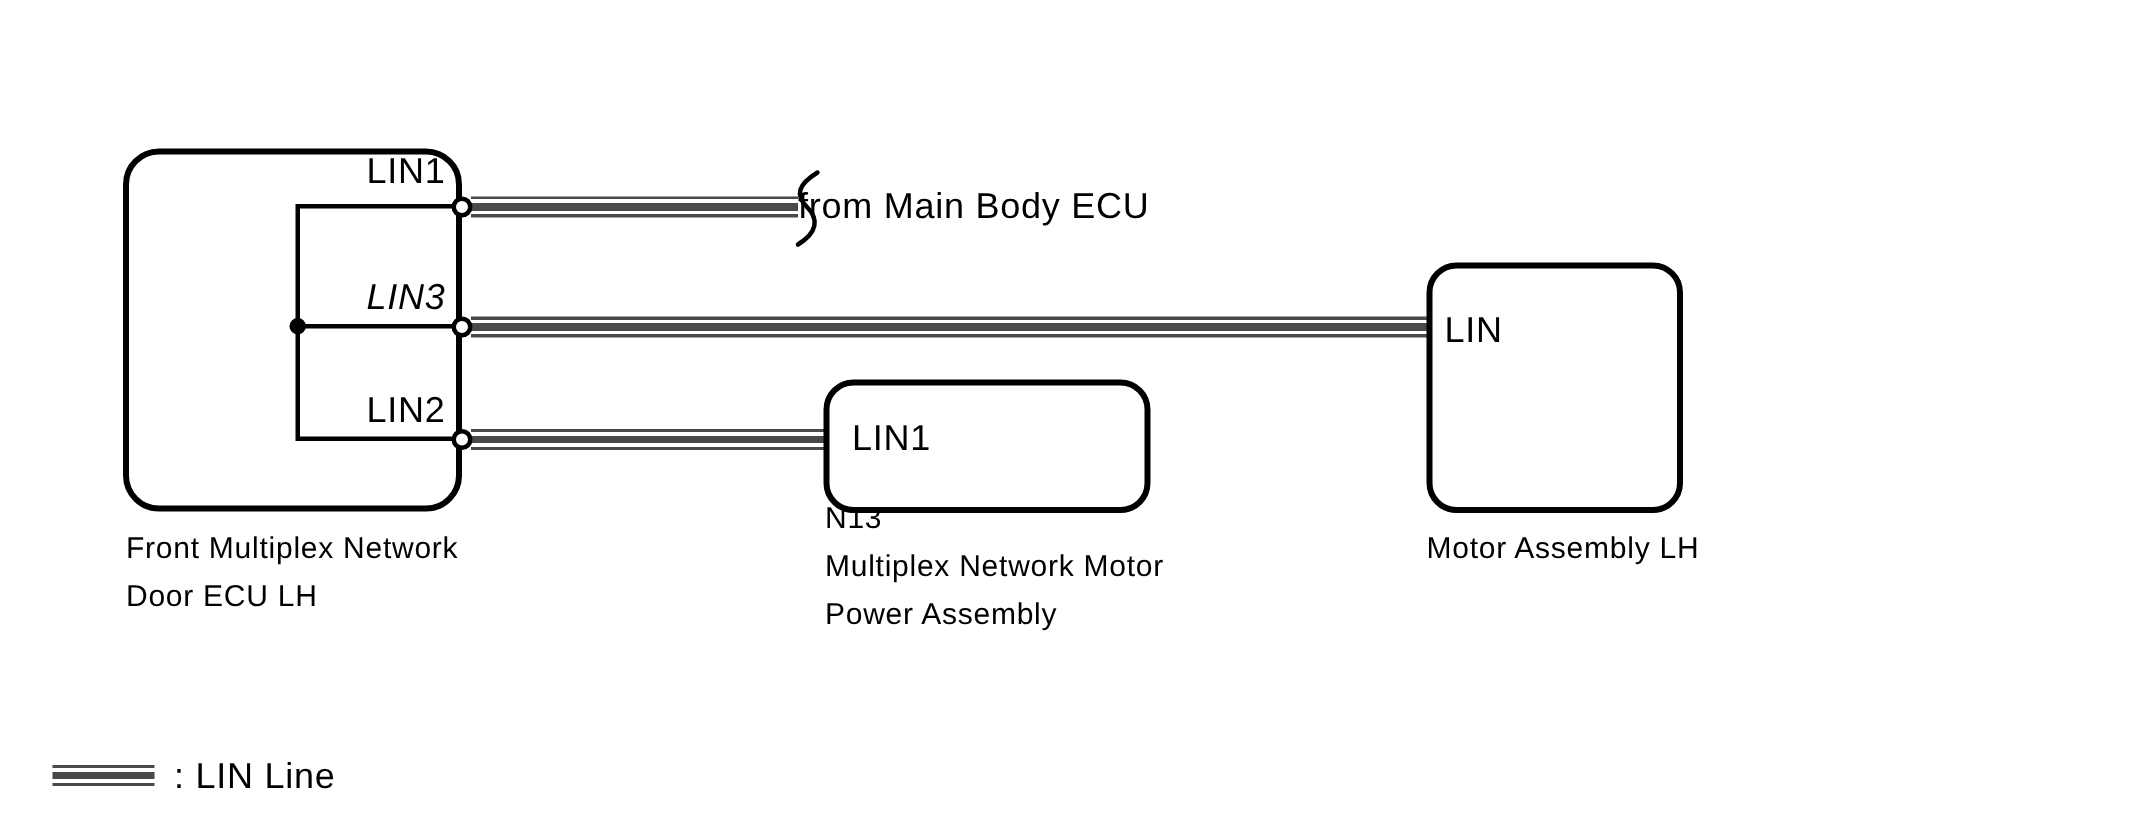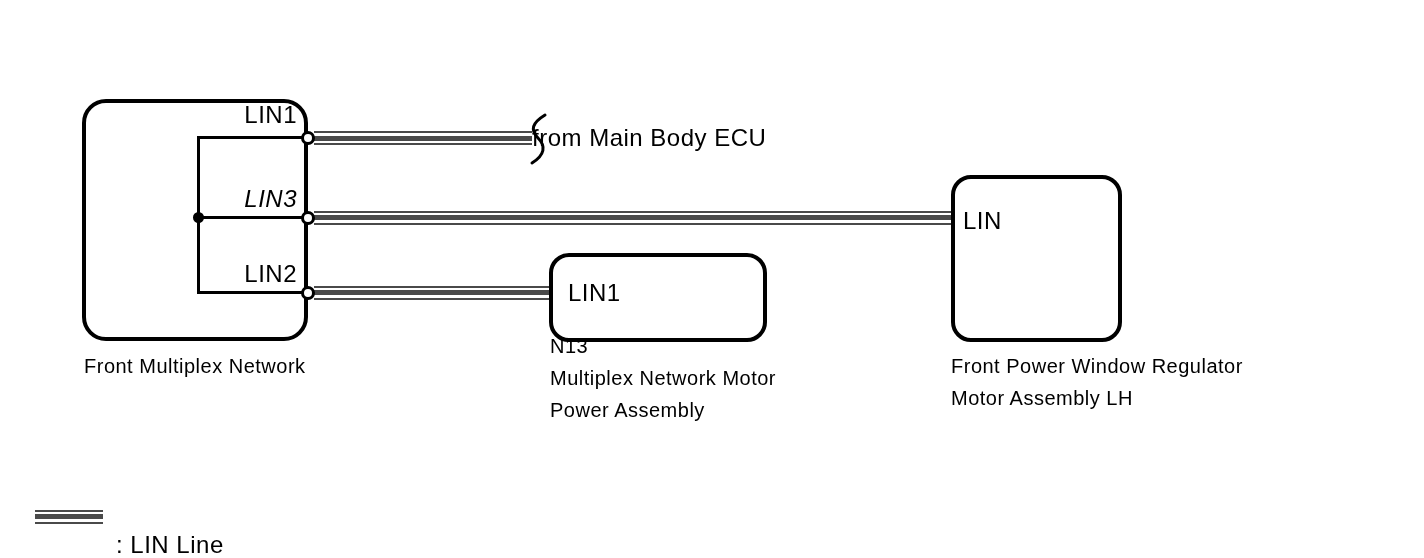--- a/index.html
+++ b/index.html
@@ -124,33 +124,33 @@
   <div class="pin" style="left:301px; top:131px;"></div>
   <div class="pin" style="left:301px; top:211px;"></div>
   <div class="pin" style="left:301px; top:286px;"></div>
 
   <div class="label pin-label" style="left:180px; top:102px;">LIN1</div>
   <div class="label pin-label" style="left:180px; top:186px;font-style:italic;">LIN3</div>
   <div class="label pin-label" style="left:180px; top:261px;">LIN2</div>
 
   <div class="caption" style="left:84px; top:350px;">
     <div>Front Multiplex Network</div>
+    <div>Door ECU LH</div>
   </div>
 
   <div class="node-box" style="left:549px; top:253px; width:218px; height:89px; border-radius:20px;"></div>
   <div class="label" style="left:568px; top:280px;">LIN1</div>
   <div class="caption" style="left:550px; top:330px;">
     <div>N13</div>
     <div>Multiplex Network Motor</div>
     <div>Power Assembly</div>
   </div>
 
   <div class="node-box" style="left:951px; top:175px; width:171px; height:167px; border-radius:20px;"></div>
   <div class="label" style="left:963px; top:208px;text-align:center;">LIN</div>
   <div class="caption" style="left:951px; top:350px;">
-    <div>Front Power Window Regulator</div>
     <div>Motor Assembly LH</div>
   </div>
 
   <div class="lin-wire" style="left:35px; top:510px; width:68px;"></div>
-  <div class="label" style="left:116px; top:532px;">: LIN Line</div>
+  <div class="label" style="left:116px; top:505px;">: LIN Line</div>
 
 </div>
 
 </body></html>

